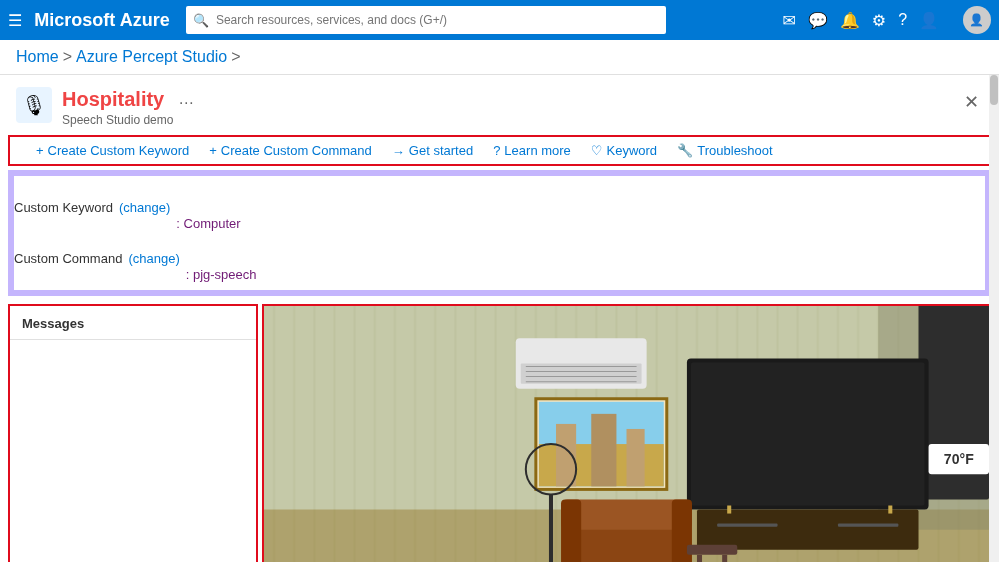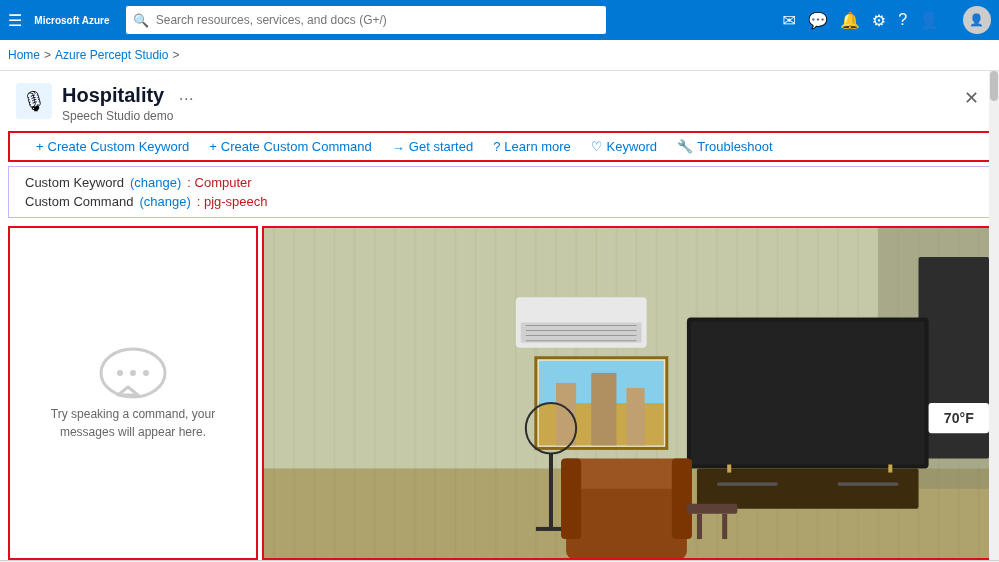--- a/index.html
+++ b/index.html
@@ -8,21 +8,21 @@
     
     .top-nav {
       background: #0078d4;
       height: 40px;
       display: flex;
       align-items: center;
       padding: 0 8px;
       gap: 8px;
     }
     .hamburger-icon { color: white; font-size: 16px; cursor: pointer; margin-right: 4px; }
-    .azure-logo { color: white; font-weight: 600; font-size: 10px; margin-right: 8px; }
+    .azure-logo { color: white; font-weight: 600; font-size: 18px; margin-right: 8px; }
     .search-bar {
       flex: 1;
       max-width: 480px;
       height: 28px;
       display: flex;
       align-items: center;
       background: white;
       border-radius: 2px;
       padding: 0 8px;
       gap: 6px;
@@ -48,22 +48,22 @@
       background: #ccc;
       border-radius: 50%;
       display: flex; align-items: center; justify-content: center;
       font-size: 12px; color: #333; cursor: pointer;
       overflow: hidden;
     }
 
     
     .breadcrumb {
       background: white;
-      padding: 8px 8px;
-      font-size: 12px;
+      padding: 8px 16px;
+      font-size: 16px;
       color: #0078d4;
       display: flex;
       align-items: center;
       gap: 4px;
       border-bottom: 1px solid #e0e0e0;
     }
     .breadcrumb span { color: #666; }
     .breadcrumb a { color: #0078d4; text-decoration: none; cursor: pointer; }
     .breadcrumb-separator { color: #666; }
 
@@ -85,21 +85,21 @@
     }
     .page-header-left { display: flex; align-items: flex-start; gap: 10px; }
     .page-icon {
       width: 36px; height: 36px;
       background: #e8f4ff;
       border-radius: 4px;
       display: flex; align-items: center; justify-content: center;
       font-size: 20px;
     }
     .page-title-block {}
-    .page-title { font-size: 20px; font-weight: 600; color: #0f172a; line-height: 1.2; }
+    .page-title { font-size: 20px; font-weight: 600; color: #ef4444; line-height: 1.2; }
     .page-subtitle { font-size: 12px; color: #666; margin-top: 2px; }
     .title-more-icon { color: #666; cursor: pointer; margin-left: 8px; font-size: 16px; }
     .close-icon-btn { color: #666; cursor: pointer; font-size: 18px; padding: 4px; }
 
     
     .toolbar {
       padding: 0 16px 0;
       display: flex;
       align-items: center;
       gap: 0;
@@ -113,32 +113,32 @@
       font-size: 13px;
       color: #0078d4;
       cursor: pointer;
       white-space: nowrap;
       text-decoration: none;
     }
     .toolbar-item .icon { font-size: 13px; }
 
     
     .info-section {
-      padding: 8px 16px;
+      padding: 8px 0;
       display: flex;
       flex-direction: column;
       gap: 4px;
-      border: 1px solid #c4b5fd;
+      border: 6px solid #c4b5fd;
       margin: 4px 8px;
       text-align: center;
     }
     .info-row { display: flex; align-items: center; gap: 6px; font-size: 13px; color: #333; }
     .info-label { color: #333; }
     .info-link { color: #0078d4; cursor: pointer; text-decoration: none; }
-    .info-value { color: #b91c1c; }
+    .info-value { color: #701a75; margin-top: 32px; }
 
     
     .content-area {
       display: flex;
       flex: 1;
       overflow: hidden;
       margin: 4px 8px 0;
       gap: 0;
     }
 
@@ -294,30 +294,21 @@
     <div class="info-row">
       <span class="info-label">Custom Command</span>
       <a class="info-link">(<span>change</span>)</a>
       <span class="info-value">: pjg-speech</span>
     </div>
   </div>
 
   <div class="content-area">
 
     <div class="messages-panel">
-      <div class="messages-body">
-        <svg width="70" height="60" viewBox="0 0 70 60">
-          <ellipse cx="35" cy="28" rx="32" ry="24" fill="none" stroke="#cccccc" stroke-width="3"></ellipse>
-          <circle cx="22" cy="28" r="3" fill="#cccccc"></circle>
-          <circle cx="35" cy="28" r="3" fill="#cccccc"></circle>
-          <circle cx="48" cy="28" r="3" fill="#cccccc"></circle>
-          <polygon points="20,50 30,42 40,50" fill="none" stroke="#cccccc" stroke-width="3" stroke-linejoin="round"></polygon>
-        </svg>
-        <span class="messages-empty-text">Try speaking a command, your messages will appear here.</span>
-      </div>
+      <div class="messages-header">Messages</div>
     </div>
 
     <div class="room-image-panel">
       
       <svg class="room-svg" viewBox="0 0 720 330" preserveAspectRatio="xMidYMid slice">
 
         <rect width="720" height="330" fill="#c5c9a8"></rect>
 
         <rect x="0" y="0" width="720" height="330" fill="url(#stripes)" opacity="0.3"></rect>
         <defs>

